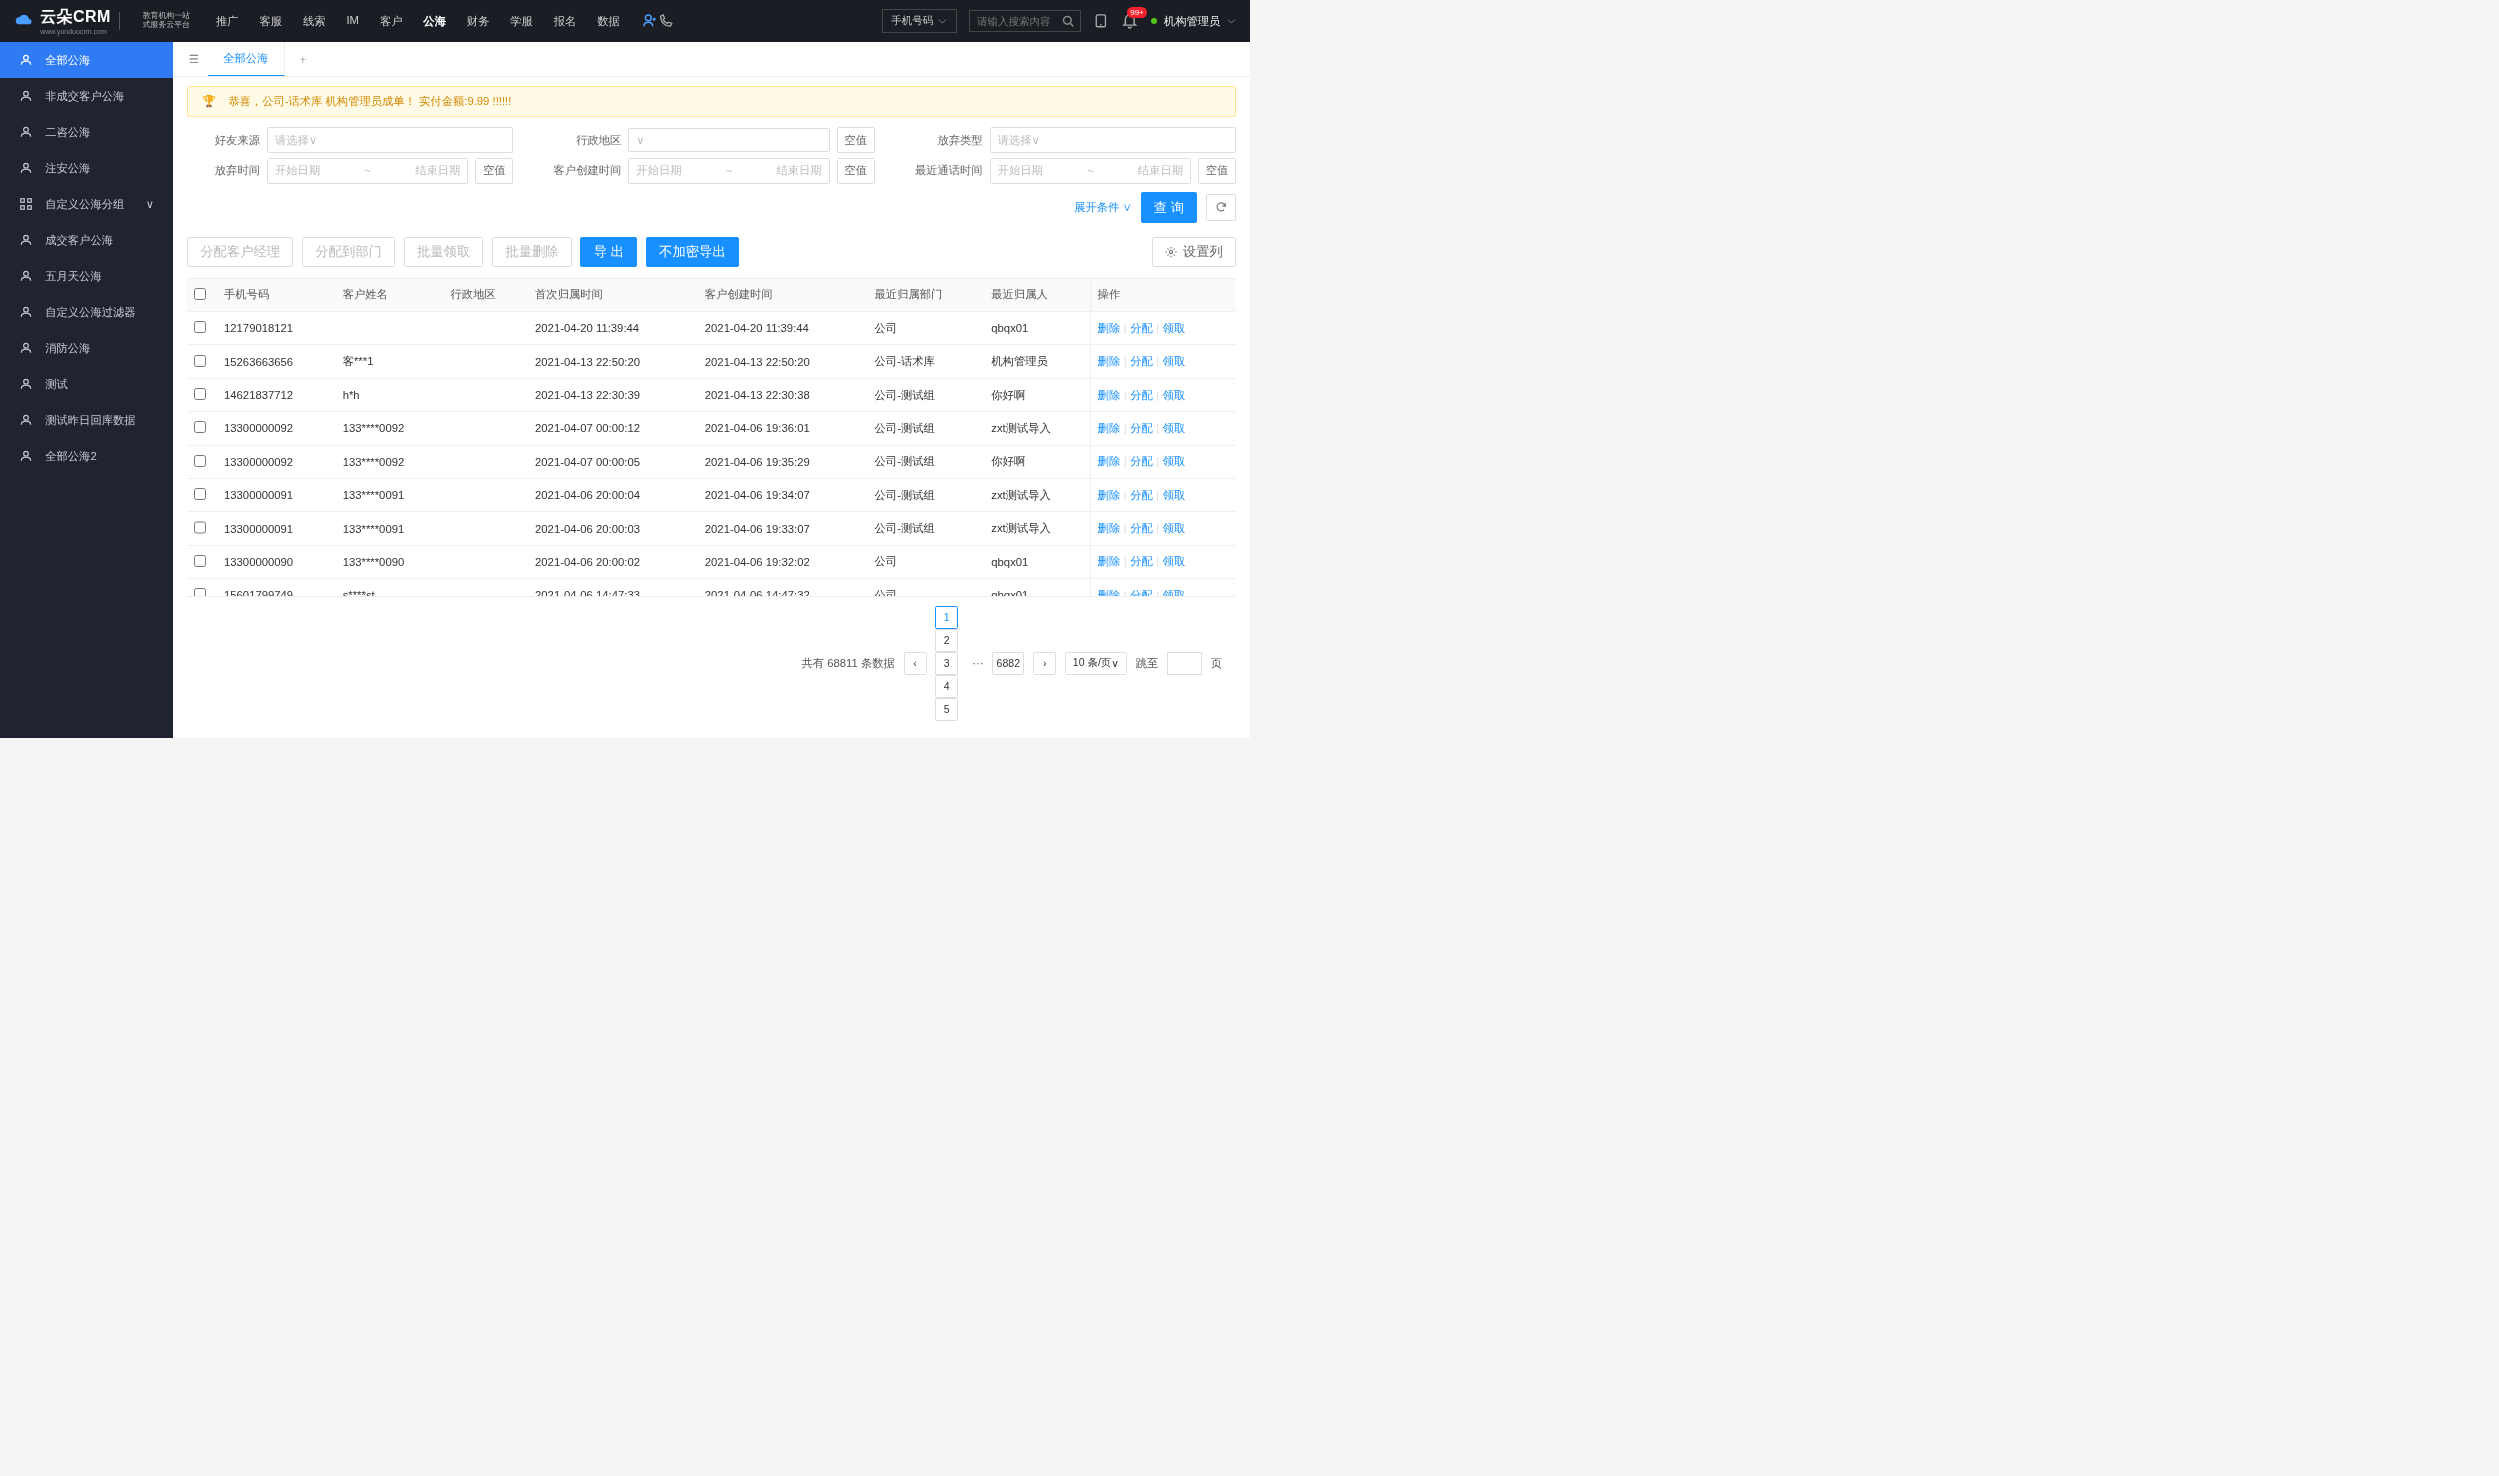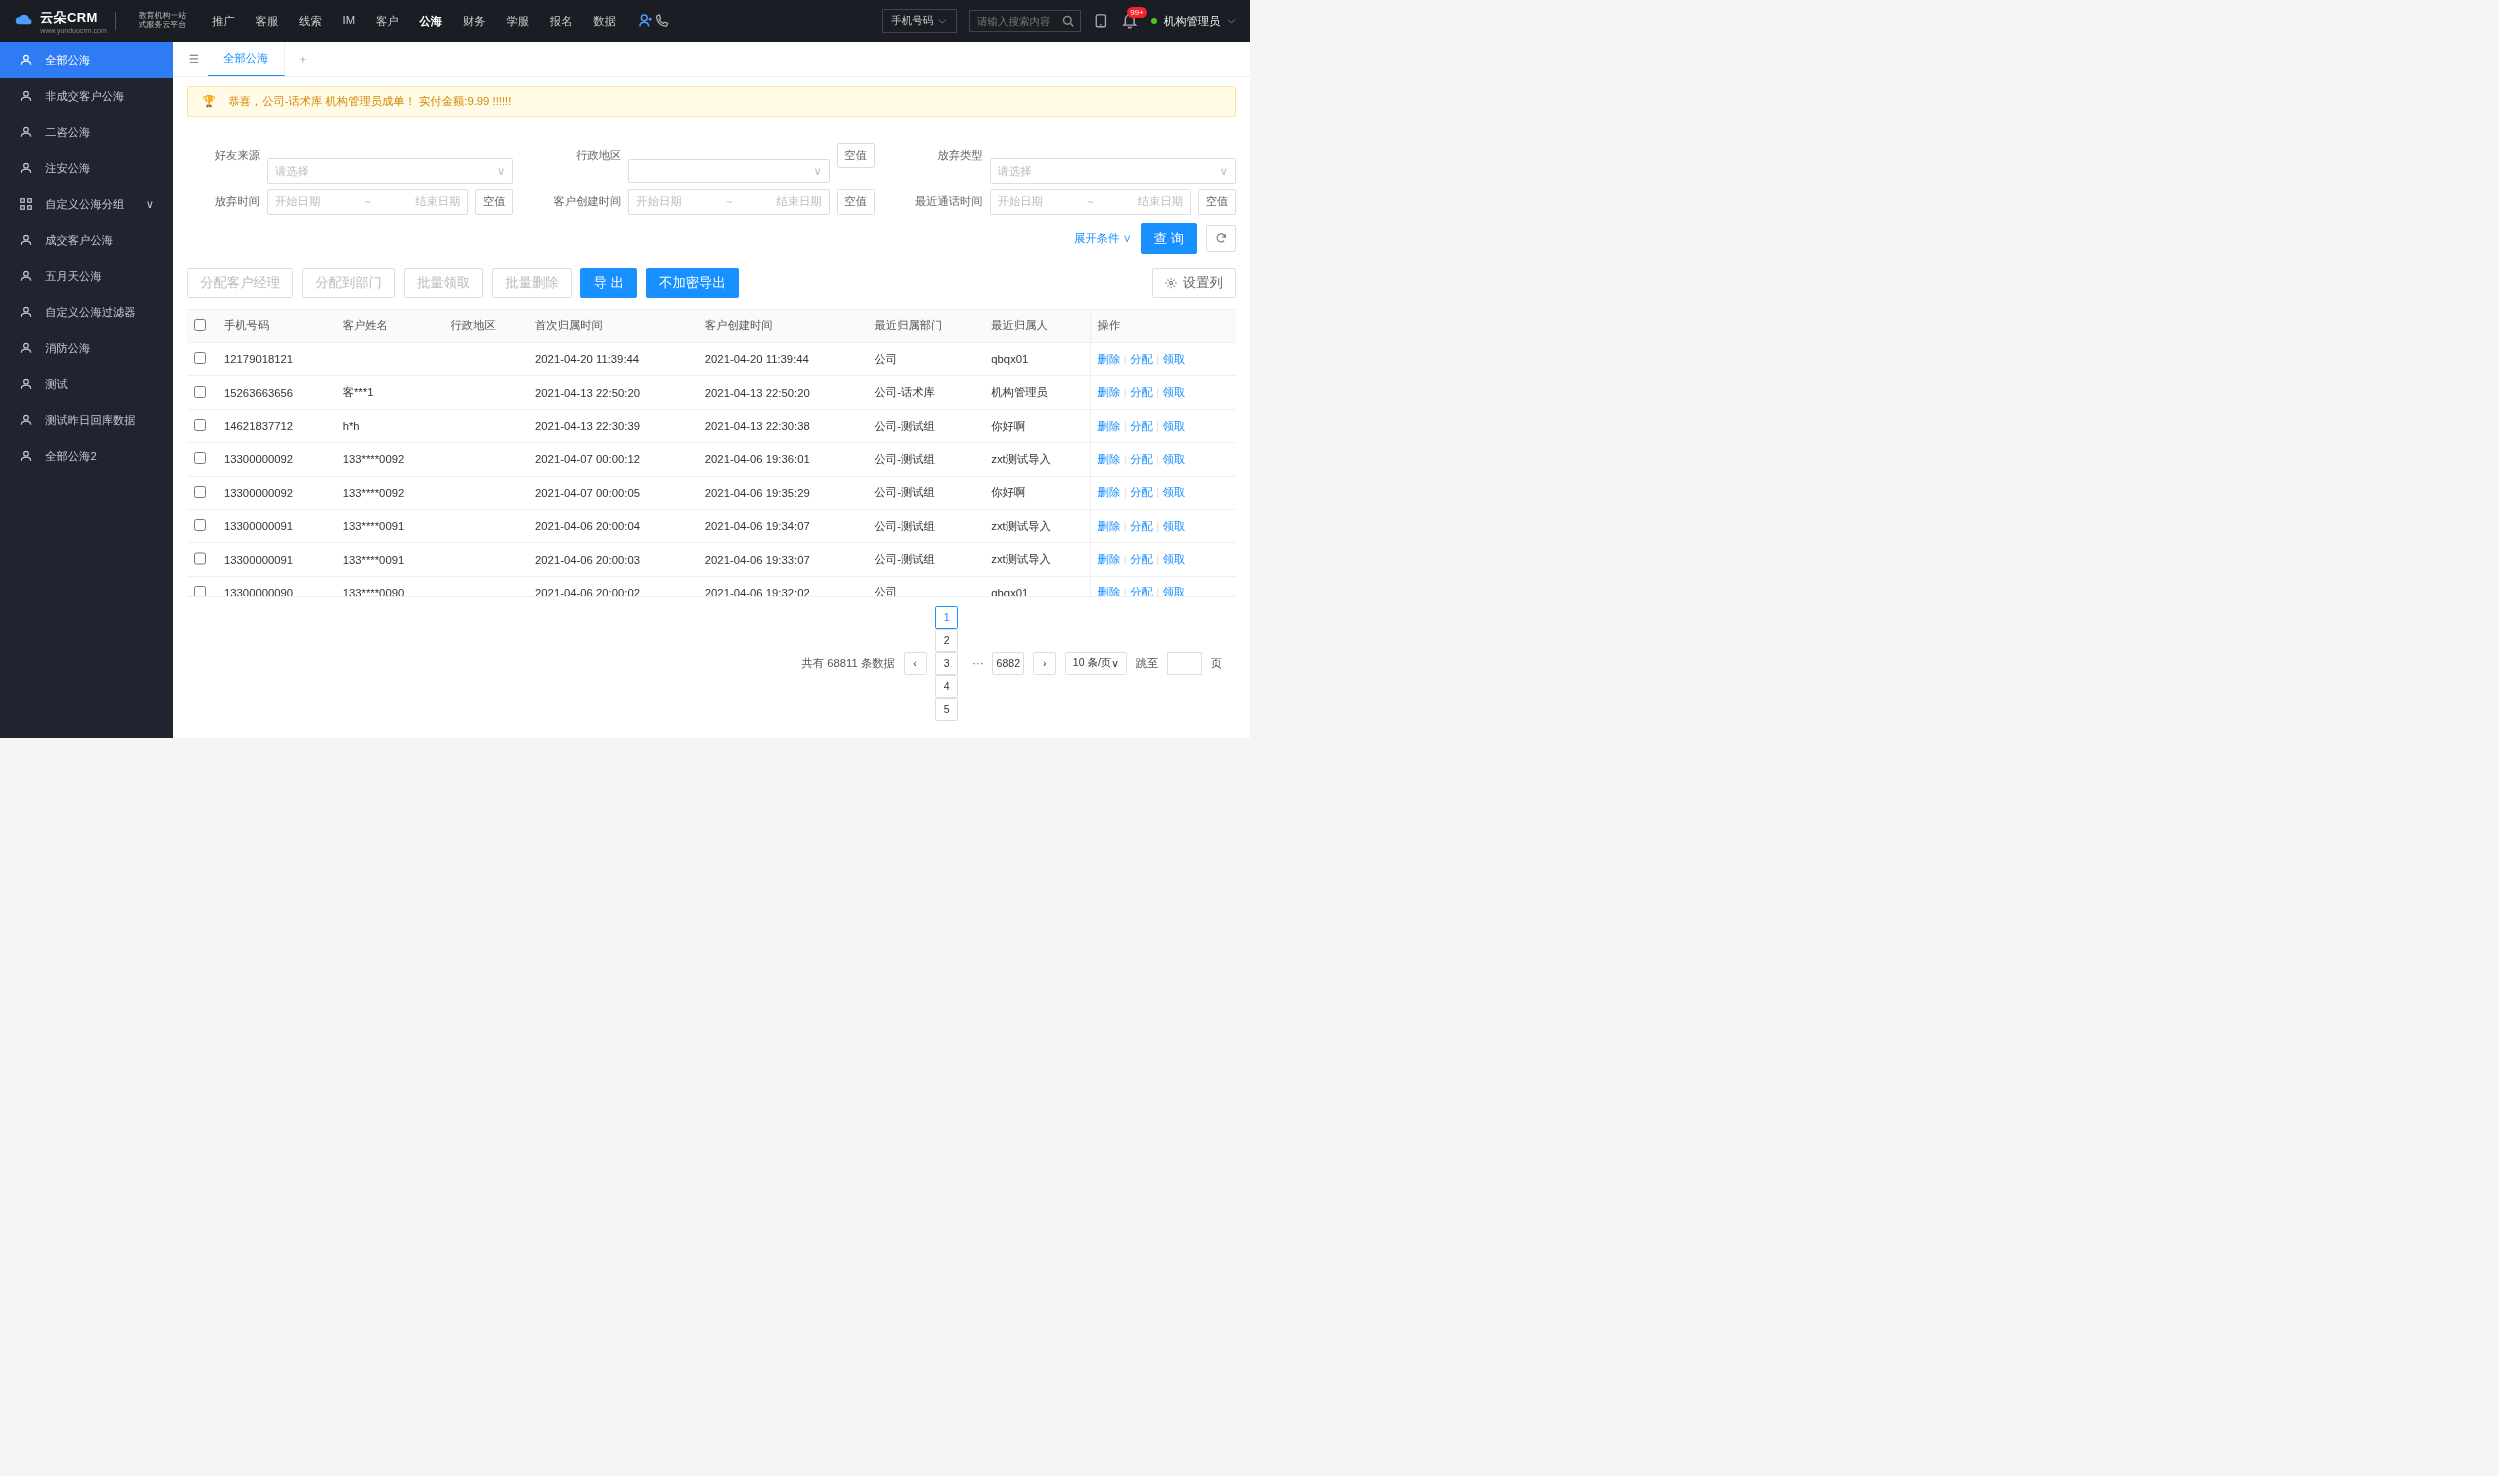--- a/index.html
+++ b/index.html
@@ -2,21 +2,21 @@
 <html style="font-size:14px"><head>
   <meta charset="utf-8">
   <style>
     * { box-sizing: border-box; margin: 0; padding: 0; }
     body { font-family: -apple-system, "PingFang SC", "Microsoft YaHei", sans-serif; font-size: 11.3px; color: #333; background: #f5f5f5; width: 1250px; height: 738px; overflow: hidden; }
     
     
     .header { background: #1a1d24; height: 42px; display: flex; align-items: center; padding: 0 14px; color: #fff; }
     .logo { display: flex; align-items: center; margin-right: 24.4px; }
     .logo-icon { width: 21px; height: 17.5px; margin-right: 5.2px; }
-    .logo-text { font-weight: bold; font-size: 13px; letter-spacing: 0.4px; }
+    .logo-text { font-weight: bold; font-size: 16px; letter-spacing: 0.4px; }
     .logo-sub { font-size: 7.9px; line-height: 8.7px; border-left: 0.9px solid #555; padding-left: 23px; margin-left: 8px; color: #bbb; }
     .nav { display: flex; gap: 17.5px; }
     .nav-item { color: #ccc; cursor: pointer; padding: 3.5px 1.7px; }
     .nav-item.active { color: #fff; font-weight: 600; }
     .hdr-spacer { flex: 1; }
     .hdr-right { display: flex; align-items: center; gap: 12.2px; }
     .user-icon { width: 17.5px; height: 17.5px; stroke: #4a9eff; }
     .phone-icon { width: 15.7px; height: 15.7px; stroke: #aaa; }
     .search-type { border: 0.9px solid #444; padding: 4.4px 8.7px; color: #ccc; font-size: 10.5px; display: flex; align-items: center; gap: 5.2px; }
     .search-input { border: 0.9px solid #444; background: transparent; color: #ccc; padding: 4.4px 24.4px 4.4px 7px; font-size: 10.5px; width: 112px; position: relative; display: flex; align-items: center; }
@@ -43,21 +43,21 @@
     .tab.active { color: #1890ff; border-bottom: 1.7px solid #1890ff; }
     .tab-add { padding: 0 12.2px; color: #999; cursor: pointer; }
 
     .content { padding: 8.7px 14px; flex: 1; display: flex; flex-direction: column; overflow: hidden; }
     .banner { border: 0.9px solid #ffe58f; background: #fffbe6; padding: 7px 14px; display: flex; align-items: center; gap: 12.2px; border-radius: 1.7px; color: #d48806; margin-bottom: 10.5px; }
     .trophy { color: #faad14; }
 
     .filters { display: grid; grid-template-columns: repeat(3, 1fr); gap: 5px 35px; margin-bottom: 8.7px; }
     .filter { display: flex; align-items: center; gap: 7px; }
     .flabel { width: 73px; text-align: right; color: #666; white-space: nowrap; }
-    .fselect { flex: 1; border: 0.9px solid #ddd; border-radius: 1.7px; padding: 4.4px 7px; color: #bbb; display: flex; justify-content: space-between; align-items: center; margin-top: 31px; }
+    .fselect { flex: 1; border: 0.9px solid #ddd; border-radius: 1.7px; padding: 4.4px 7px; color: #bbb; display: flex; justify-content: flex-start; align-items: center; }
     .fsmall { width: 38px; border: 0.9px solid #ddd; border-radius: 1.7px; padding: 4.4px 3.5px; text-align: center; color: #666; cursor: pointer; }
     .fdates { flex: 1; border: 0.9px solid #ddd; border-radius: 1.7px; padding: 4.4px 7px; display: flex; align-items: center; justify-content: space-between; color: #bbb; }
 
     .toolbar { display: flex; justify-content: space-between; align-items: center; margin-bottom: 10.5px; flex-wrap: wrap; gap: 7px; }
     .tools-left, .tools-right { display: flex; gap: 8.7px; align-items: center; }
     .btn { border: 0.9px solid #ddd; background: #fff; padding: 5.2px 12.2px; border-radius: 1.7px; cursor: pointer; color: #666; }
     .btn.primary { background: #1890ff; border-color: #1890ff; color: #fff; }
     .btn.disabled { color: #bbb; cursor: not-allowed; }
     .btn.iconbtn { display: flex; align-items: center; gap: 5.2px; }
     .expand-link { color: #1890ff; cursor: pointer; }

